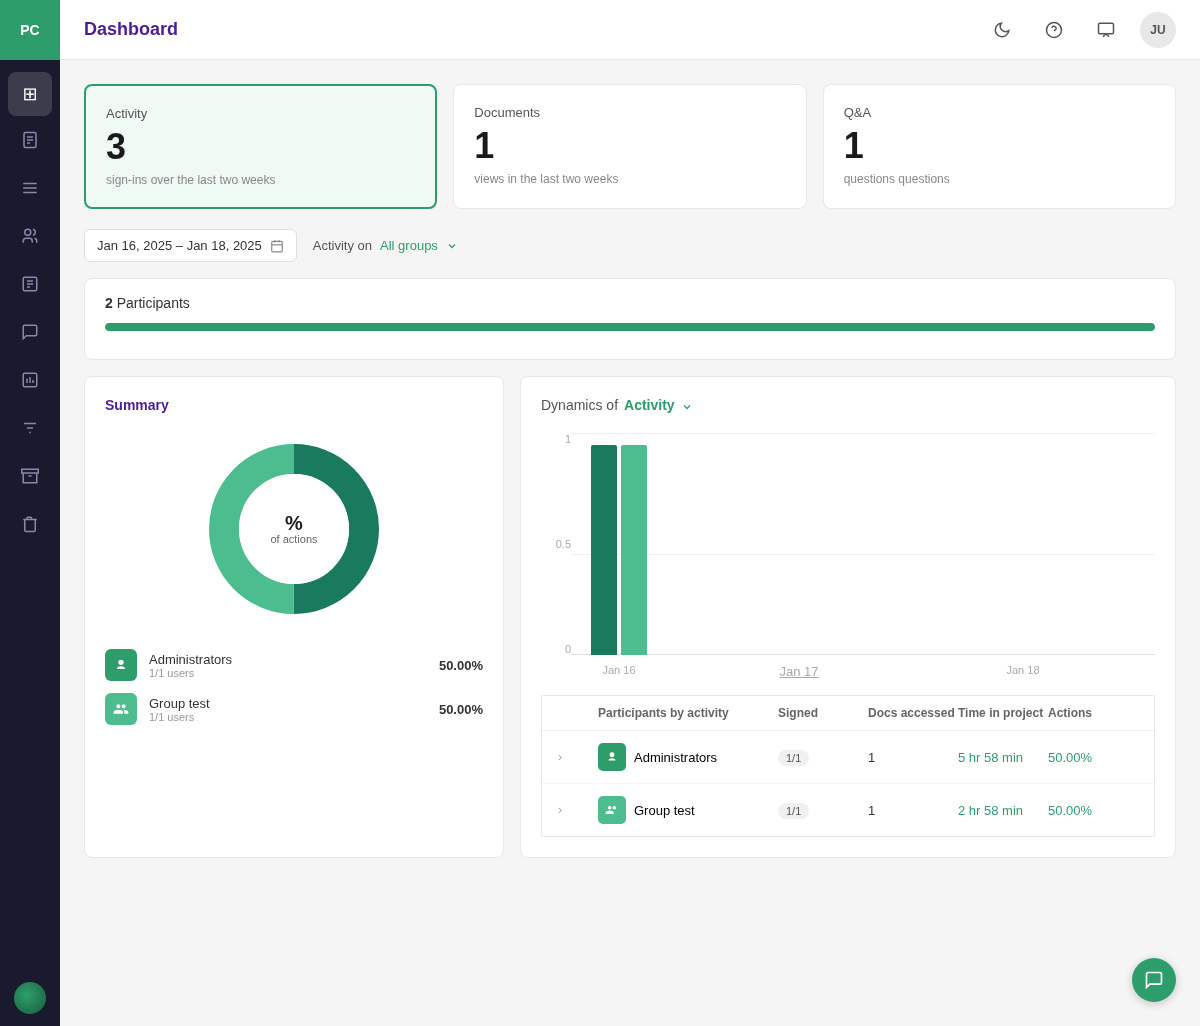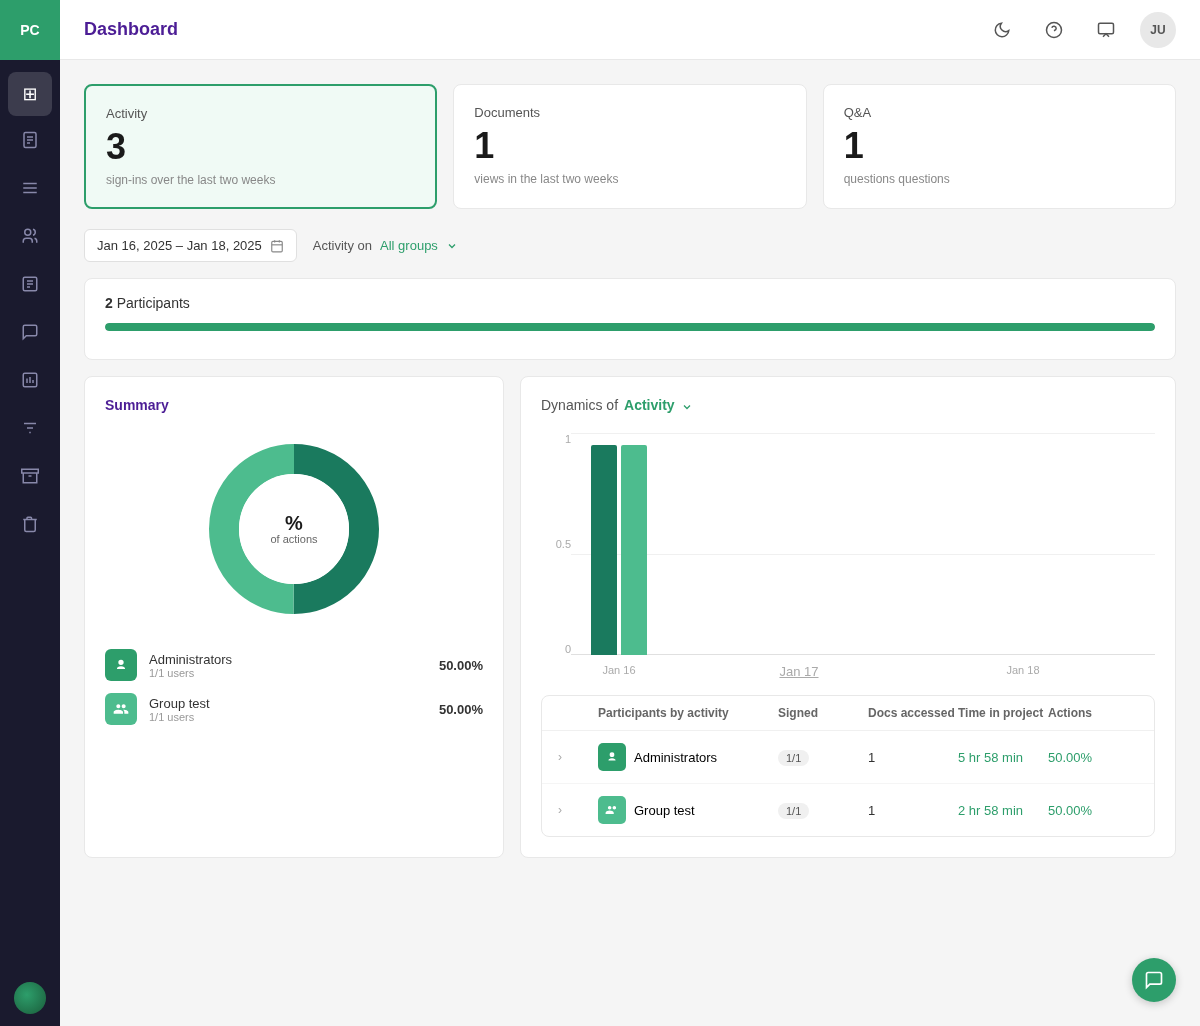--- a/index.html
+++ b/index.html
@@ -335,21 +335,21 @@
 
     
     .bar-chart {
       flex: 1;
       position: relative;
     }
 
     
     .table-panel {
       background: white;
-      border-radius: 8px;
+      border-radius: 0;
       border: 1px solid #e8e8e8;
       margin-top: 16px;
       overflow: hidden;
     }
     .table-header-row {
       display: grid;
       grid-template-columns: 40px 2fr 1fr 1fr 1fr 1fr;
       padding: 10px 16px;
       font-size: 12px;
       font-weight: 600;

